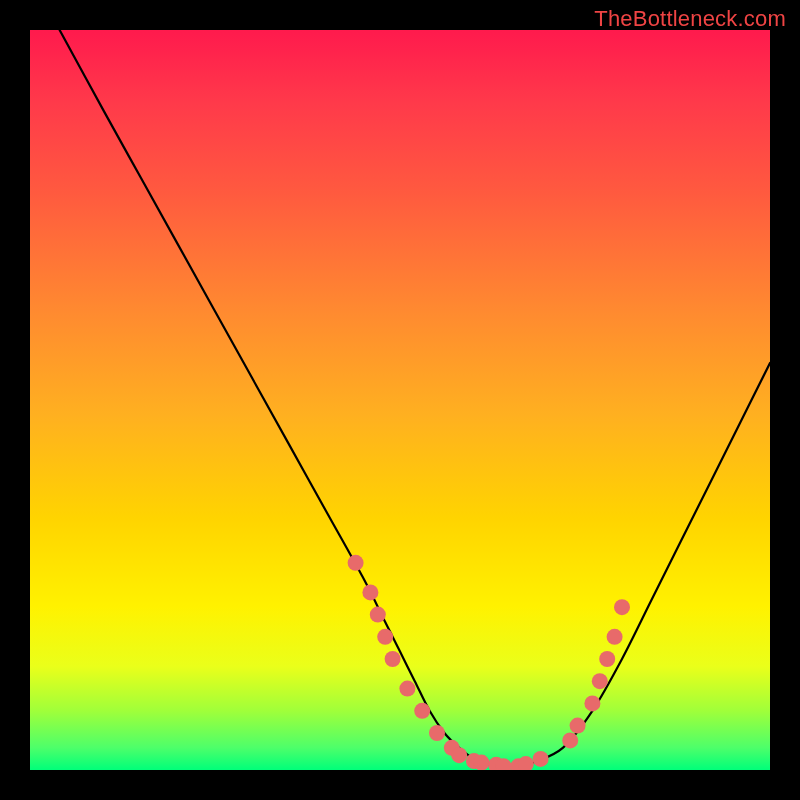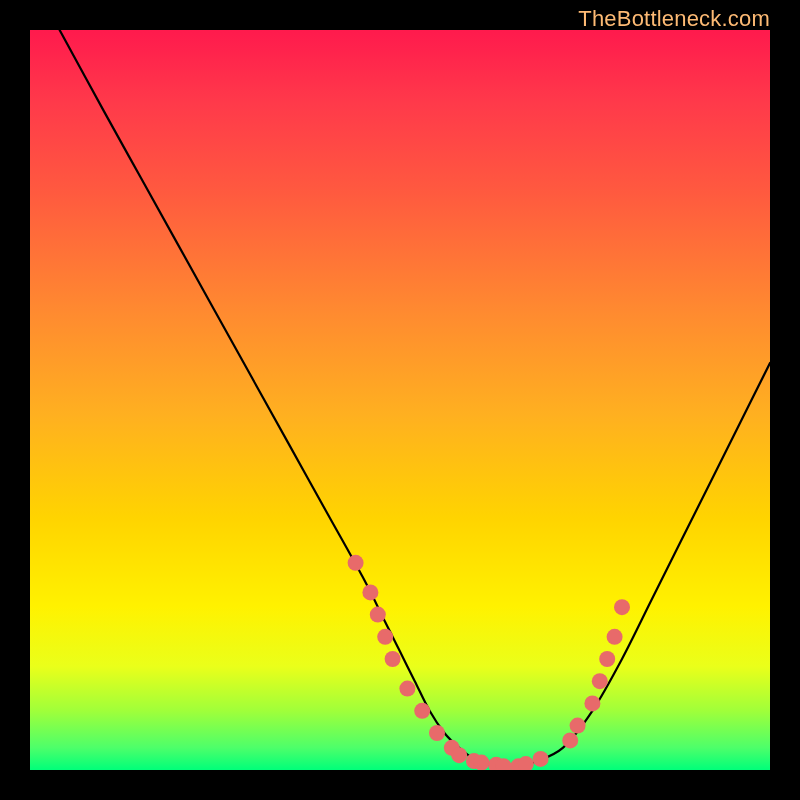--- a/index.html
+++ b/index.html
@@ -26,22 +26,22 @@
       #ffd400 66%,
       #fff200 78%,
       #eaff1a 86%,
       #a0ff3a 92%,
       #4dff6a 97%,
       #00ff7a 100%);
   }
   .watermark {
     position: absolute;
     top: 6px;
-    right: 30px;
-    color: #fdba74;
+    right: 14px;
+    color: #ef4444;
     font-size: 22px;
     letter-spacing: 0.2px;
     font-weight: 500;
     z-index: 10;
   }
   svg.curve {
     position: absolute;
     left: 0;
     top: 0;
     width: 740px;

